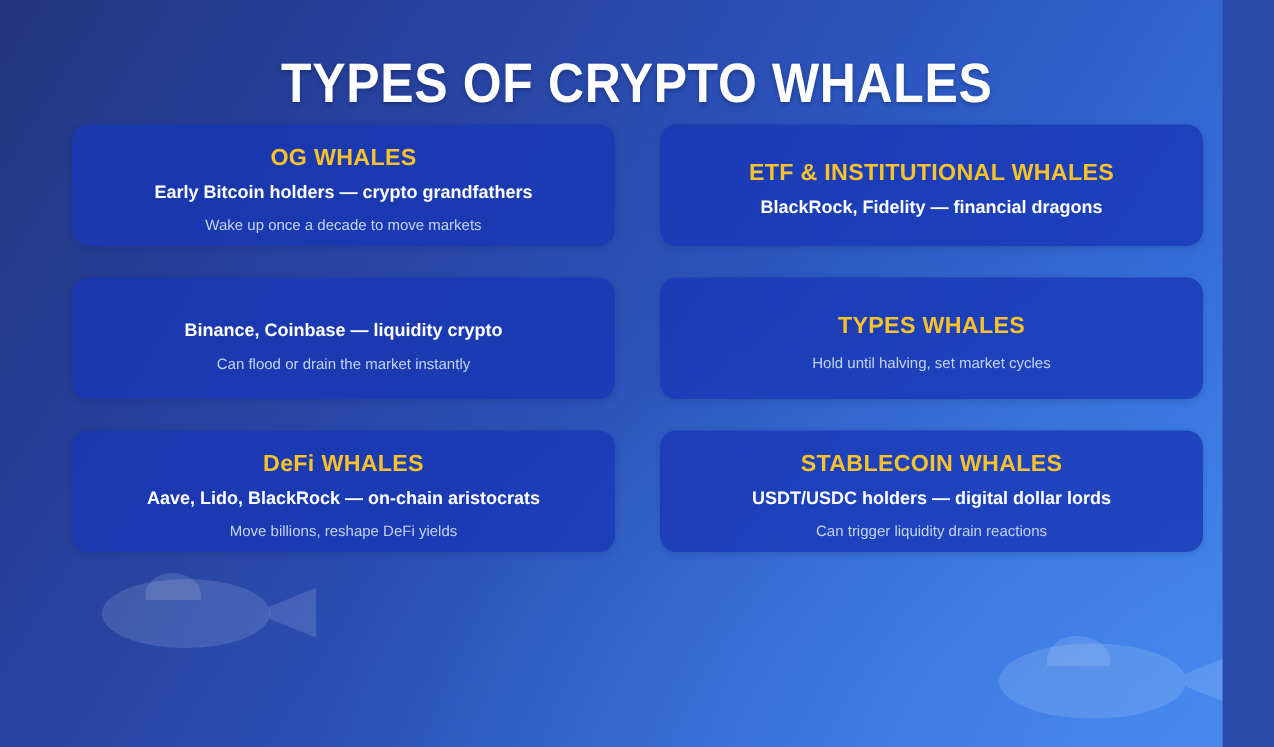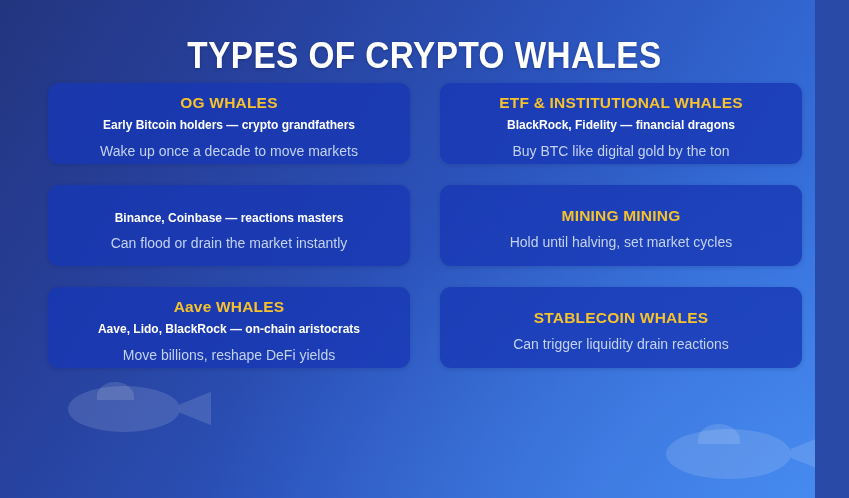--- a/index.html
+++ b/index.html
@@ -126,21 +126,21 @@
     color: #ffffff;
     font-size: 12px;
     font-weight: bold;
     line-height: 1.3;
     margin-top: 6px;
     text-align: right;
     white-space: nowrap;
   }
   .card-detail {
     color: #c3d2ee;
-    font-size: 14px;
+    font-size: 10px;
     font-weight: normal;
     line-height: 1.3;
     margin-top: 8px;
     text-align: center;
     white-space: nowrap;
   }
 </style>
 </head>
 <body>
 
@@ -152,41 +152,41 @@
 
     <div class="card">
       <div class="card-title">OG WHALES</div>
       <div class="card-subtitle">Early Bitcoin holders — crypto grandfathers</div>
       <div class="card-detail">Wake up once a decade to move markets</div>
     </div>
 
     <div class="card">
       <div class="card-title">ETF &amp; INSTITUTIONAL WHALES</div>
       <div class="card-subtitle">BlackRock, Fidelity — financial dragons</div>
-      <div class="card-detail">Buy BTC like digital gold by the ton</div>
-    </div>
-
-    <div class="card">
-      <div class="card-subtitle">Binance, Coinbase — reactions masters</div>
+    </div>
+
+    <div class="card">
+      <div class="card-subtitle">Binance, Coinbase — liquidity crypto</div>
       <div class="card-detail">Can flood or drain the market instantly</div>
     </div>
 
     <div class="card">
-      <div class="card-title">MINING MINING</div>
+      <div class="card-title">TYPES WHALES</div>
       <div class="card-detail">Hold until halving, set market cycles</div>
     </div>
 
     <div class="card">
-      <div class="card-title">Aave WHALES</div>
+      <div class="card-title">DeFi WHALES</div>
       <div class="card-subtitle">Aave, Lido, BlackRock — on-chain aristocrats</div>
       <div class="card-detail">Move billions, reshape DeFi yields</div>
     </div>
 
     <div class="card">
       <div class="card-title">STABLECOIN WHALES</div>
+      <div class="card-subtitle">USDT/USDC holders — digital dollar lords</div>
       <div class="card-detail">Can trigger liquidity drain reactions</div>
     </div>
 
   </div>
 
   <div class="whale" id="whale-left">
     <div class="hump"></div>
     <div class="body"></div>
     <div class="tail"></div>
   </div>

